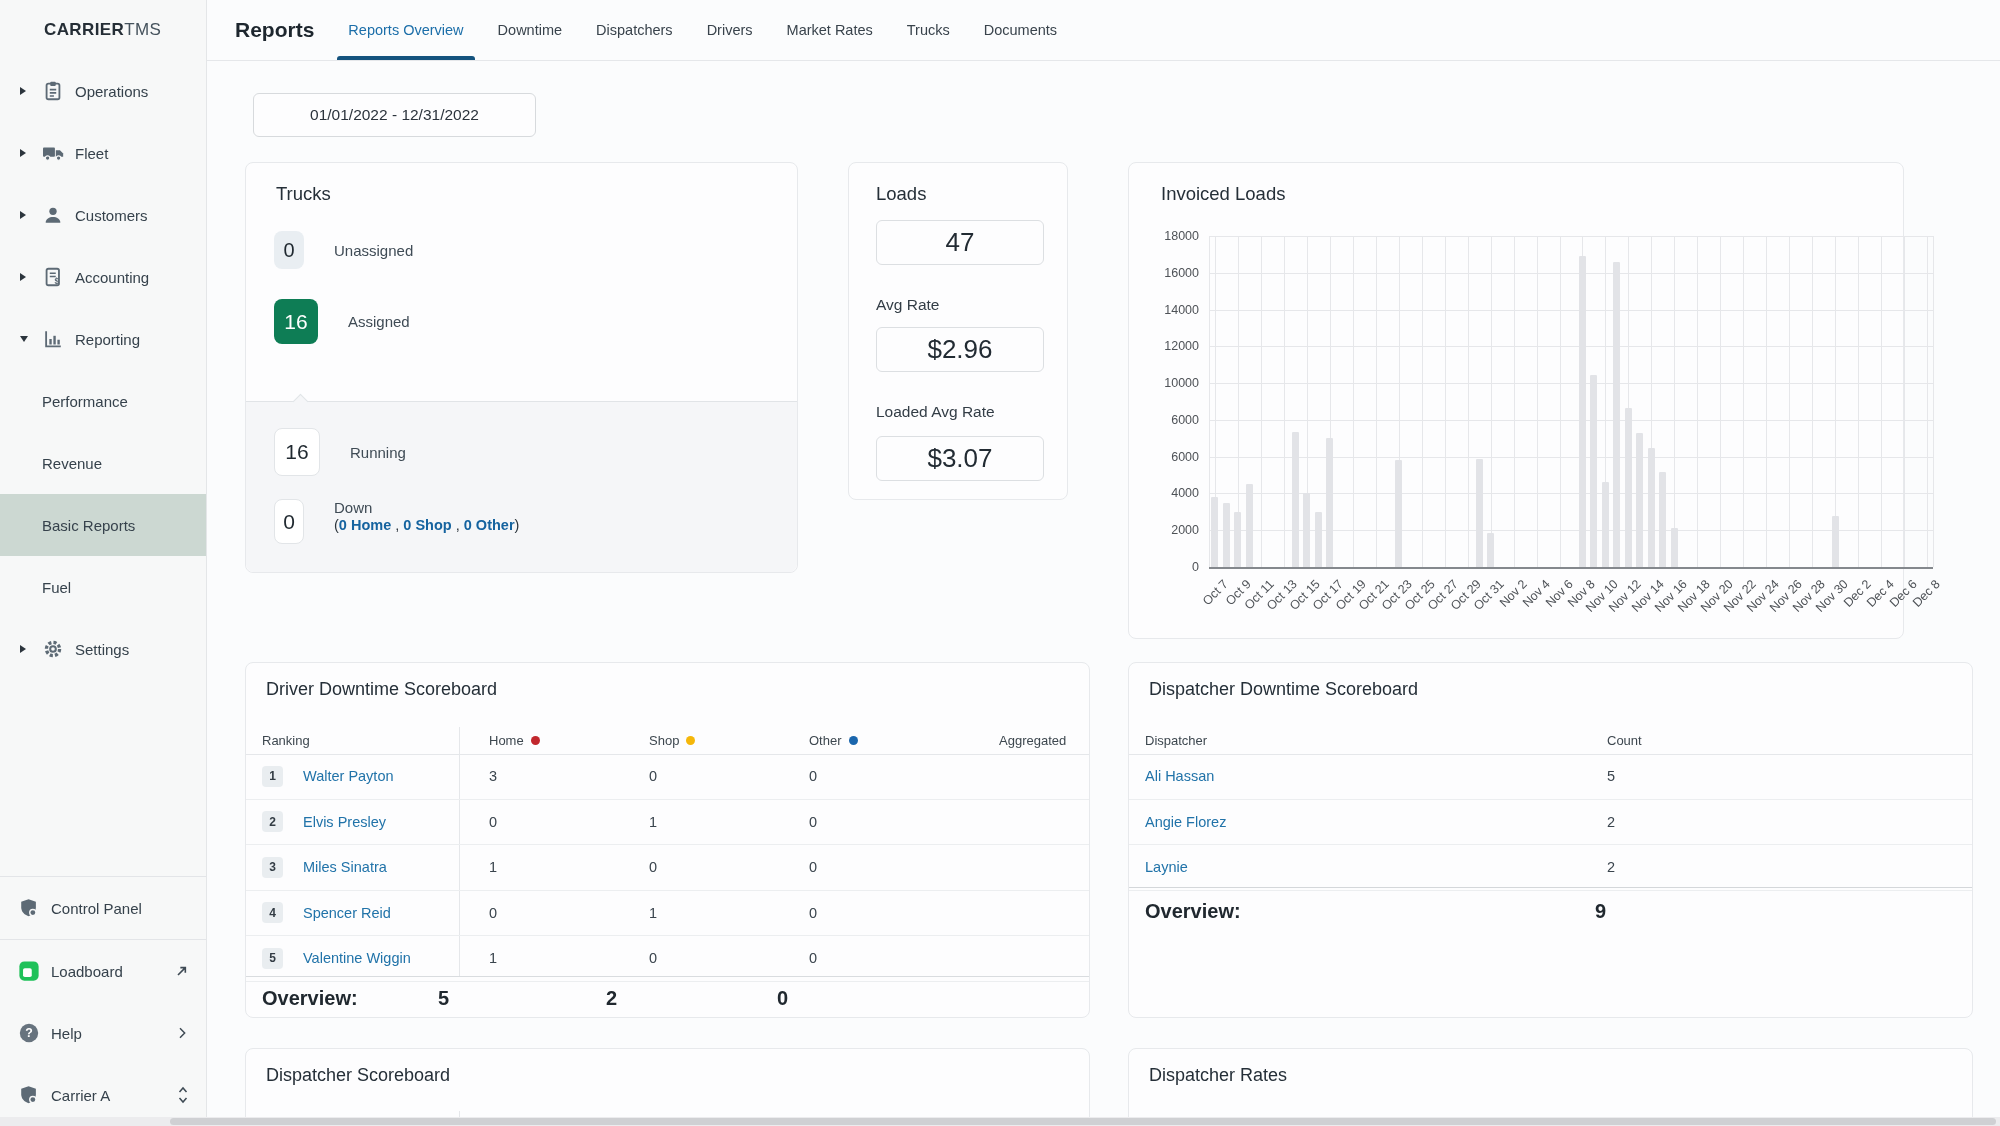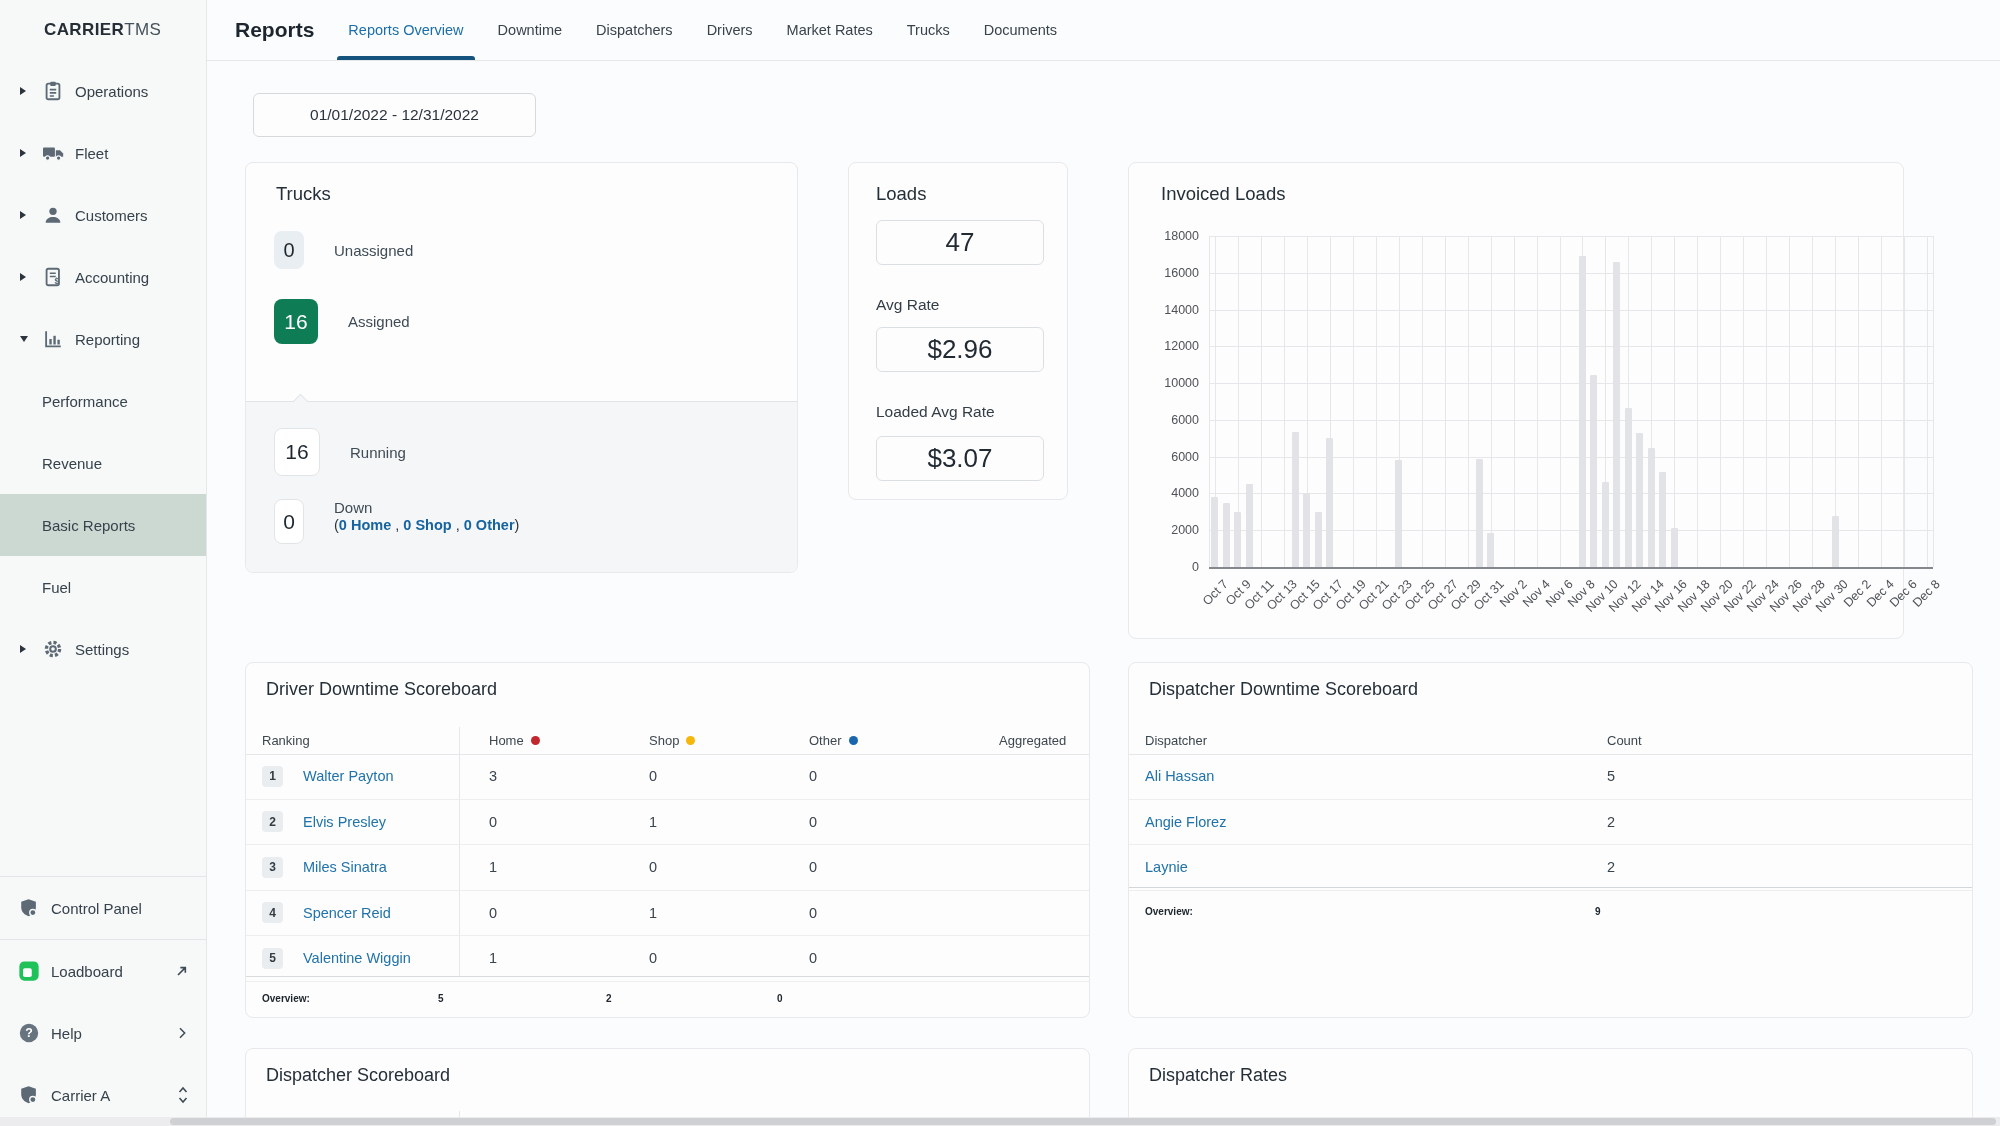--- a/index.html
+++ b/index.html
@@ -69,21 +69,21 @@
   .cols2{grid-template-columns:448px 1fr;}
   .colsR{grid-template-columns:213px 224px 200px 1fr;}
   .t-head .c, .t-row .c{padding-left:30px;display:flex;align-items:center;gap:7px;}
   .t-head .c:first-child, .t-row .c:first-child{padding-left:16px;}
   .dot{width:9px;height:9px;border-radius:50%;display:inline-block;}
   .t-body{position:absolute;left:0;right:0;top:91px;}
   .t-row{height:44.5px;display:grid;align-items:center;border-bottom:1px solid #eceef0;font-size:14.5px;color:#3a444d;}
   .rank{width:21px;height:21px;border-radius:4px;background:#e9edf0;color:#333c44;font-size:12px;font-weight:bold;
         display:inline-flex;align-items:center;justify-content:center;margin-right:13px;}
   .vdiv{position:absolute;left:213px;top:64px;width:0;border-left:1px solid #e5e7ea;}
-  .ovr{position:absolute;left:0;right:0;font-weight:bold;font-size:10px;color:#20282f;border-top:1px solid #d9dcdf;
+  .ovr{position:absolute;left:0;right:0;font-weight:bold;font-size:20px;color:#20282f;border-top:1px solid #d9dcdf;
        display:flex;align-items:center;}
   .ovr .lab{margin-left:16px;}
   .ovr .v{position:absolute;font-weight:bold;}
   
   .hscrollbar{position:absolute;left:0;right:0;bottom:0;height:9px;background:#ececee;}
   .hthumb{position:absolute;left:170px;right:4px;top:1px;height:7px;background:#cfd0d3;border-radius:4px;cursor:pointer;}
   svg{display:block;}
 </style>
 </head>
 <body>

